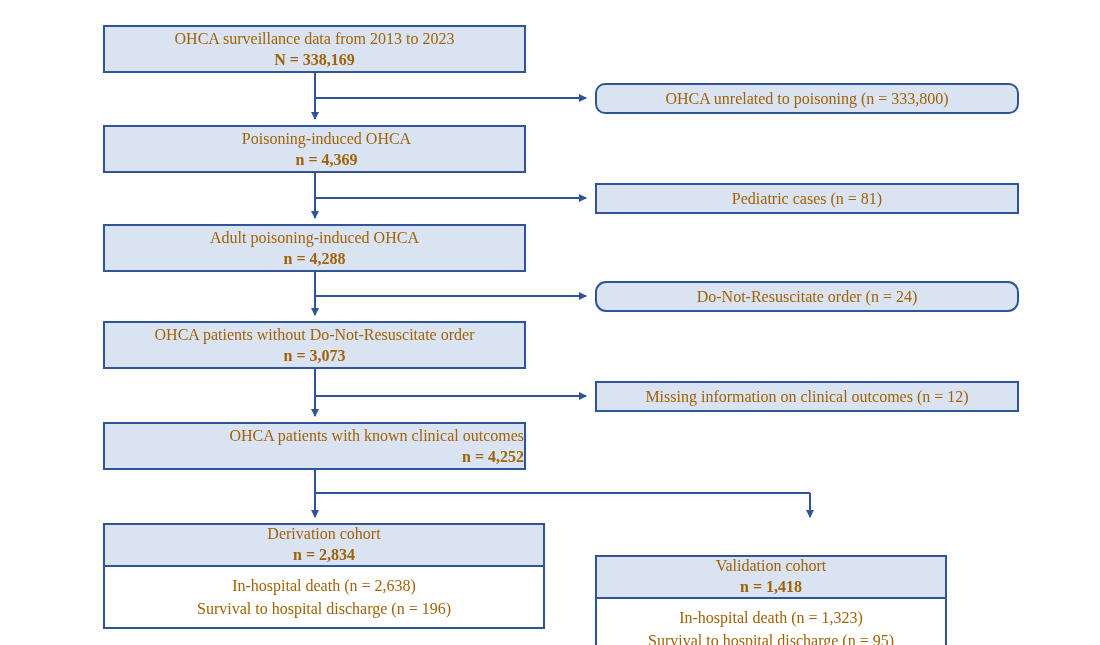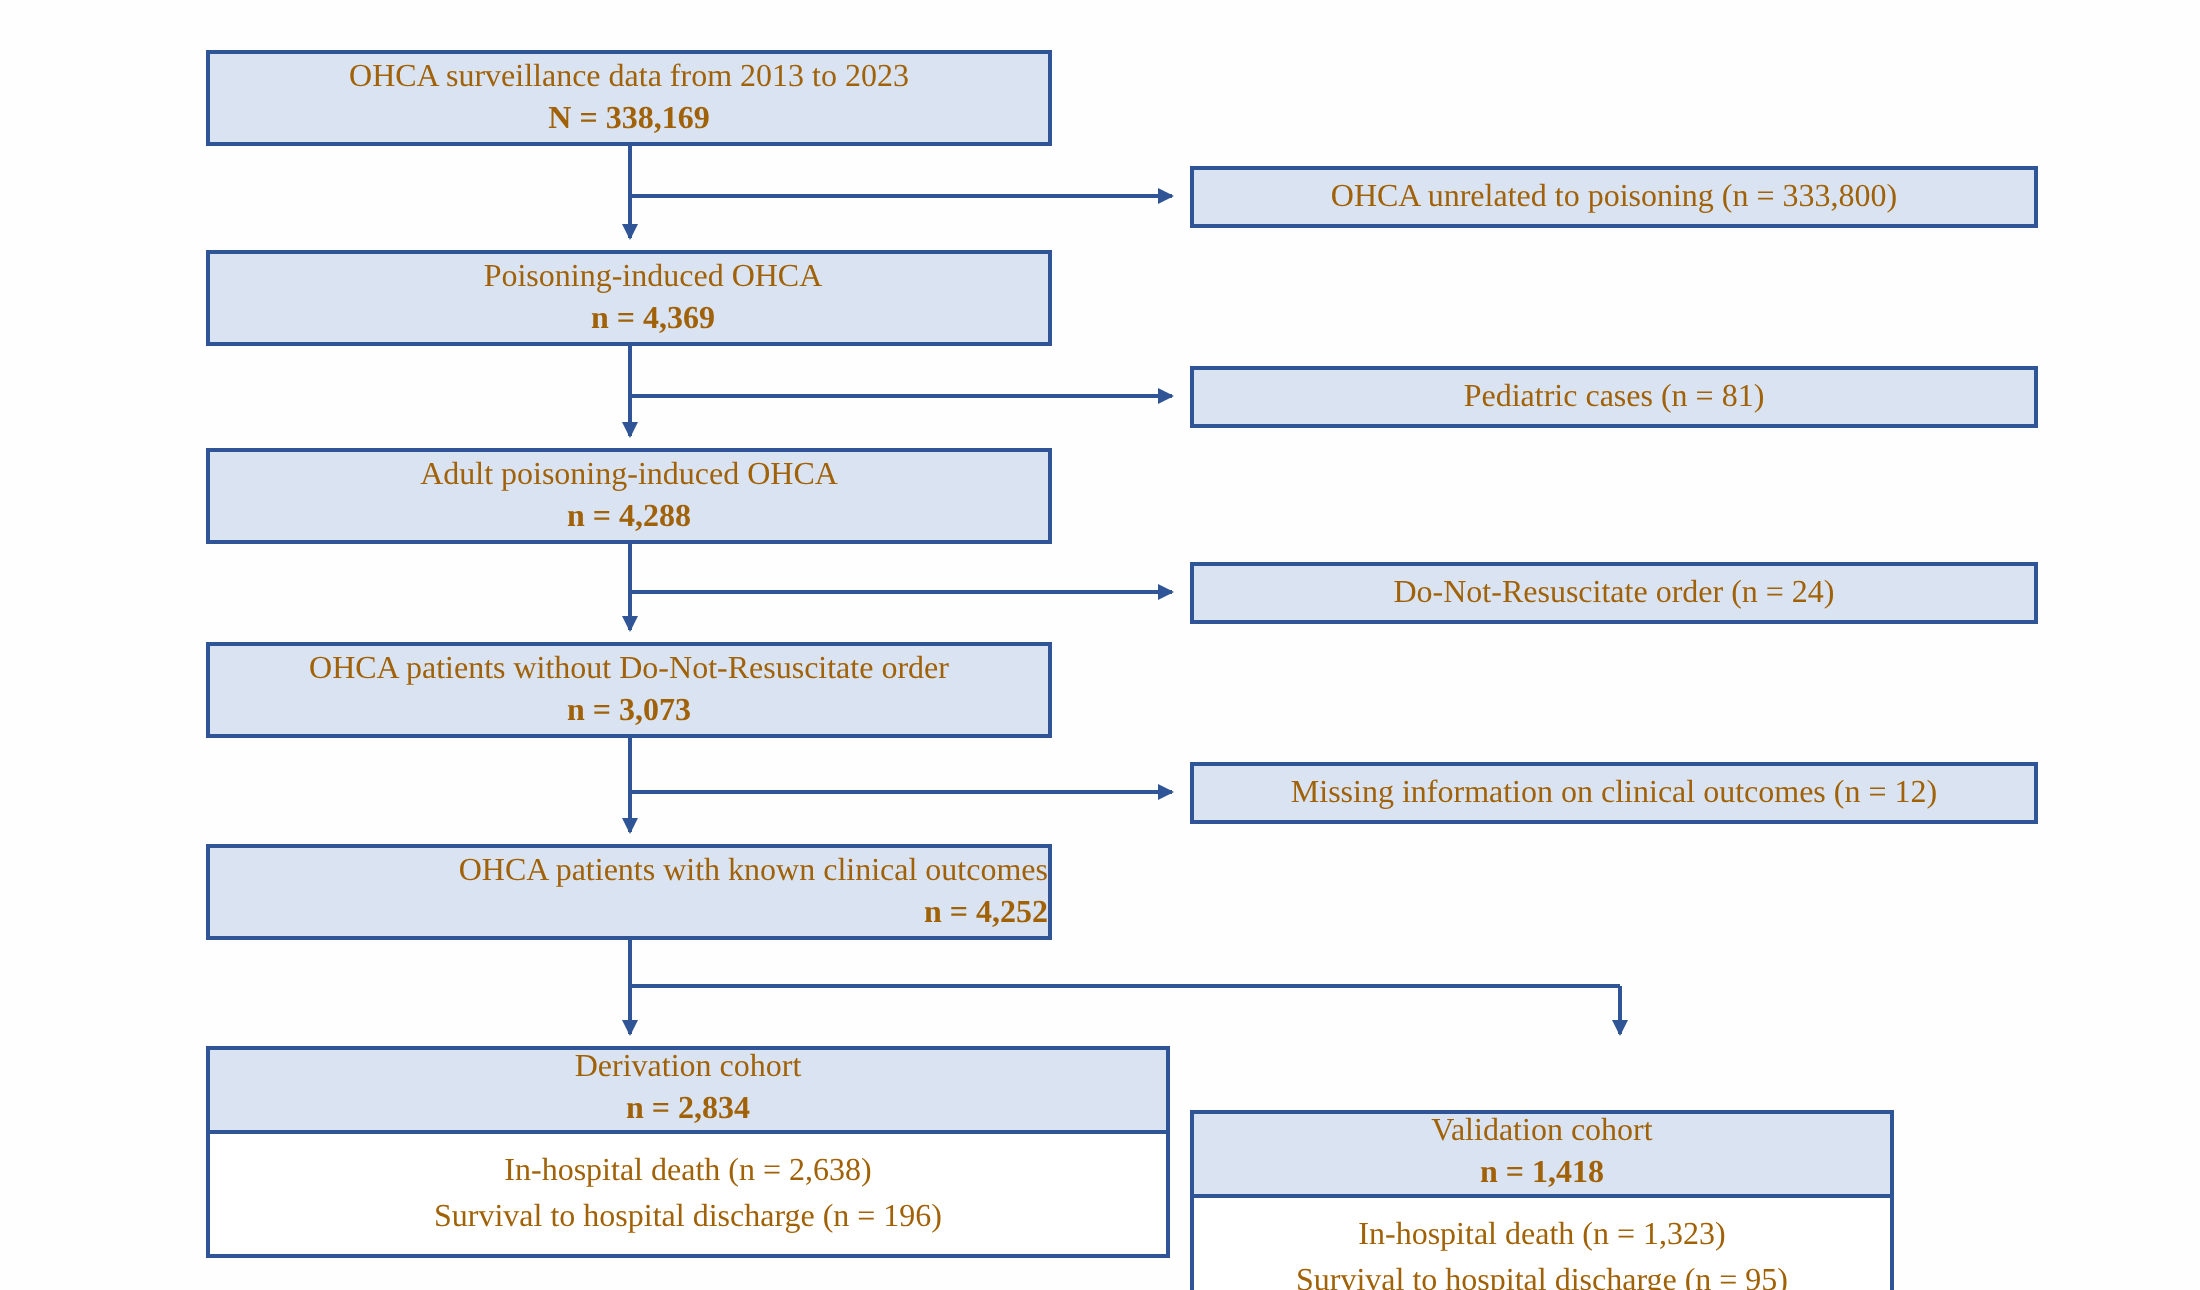--- a/index.html
+++ b/index.html
@@ -38,21 +38,21 @@
     left: 595px;
     width: 424px;
     height: 31px;
   }
   .count {
     font-weight: bold;
   }
   .cohort {
     position: absolute;
     top: 523px;
-    width: 482px;
+    width: 442px;
   }
   .cohort-left { left: 103px; }
   .cohort-right { left: 595px; width: 352px; margin-top: 32px; }
   .cohort-header {
     box-sizing: border-box;
     background: #dae3f1;
     border: 2px solid #2f5597;
     height: 44px;
     display: flex;
     flex-direction: column;
@@ -134,29 +134,29 @@
   <div class="box main-box" style="top:321px;">
     <div>OHCA patients without Do-Not-Resuscitate order</div>
     <div class="count">n = 3,073</div>
   </div>
 
   <div class="box main-box" style="top:422px;align-items:flex-end;">
     <div>OHCA patients with known clinical outcomes</div>
     <div class="count">n = 4,252</div>
   </div>
 
-  <div class="box excl-box" style="top:83px;">
+  <div class="box excl-box" style="top:83px;border-radius:10px;">
     <div>OHCA unrelated to poisoning (n = 333,800)</div>
   </div>
 
   <div class="box excl-box" style="top:183px;">
     <div>Pediatric cases (n = 81)</div>
   </div>
 
-  <div class="box excl-box" style="top:281px;">
+  <div class="box excl-box" style="top:281px;border-radius:11px;">
     <div>Do-Not-Resuscitate order (n = 24)</div>
   </div>
 
   <div class="box excl-box" style="top:381px;">
     <div>Missing information on clinical outcomes (n = 12)</div>
   </div>
 
   <div class="cohort cohort-left">
     <div class="cohort-header">
       <div>Derivation cohort</div>

